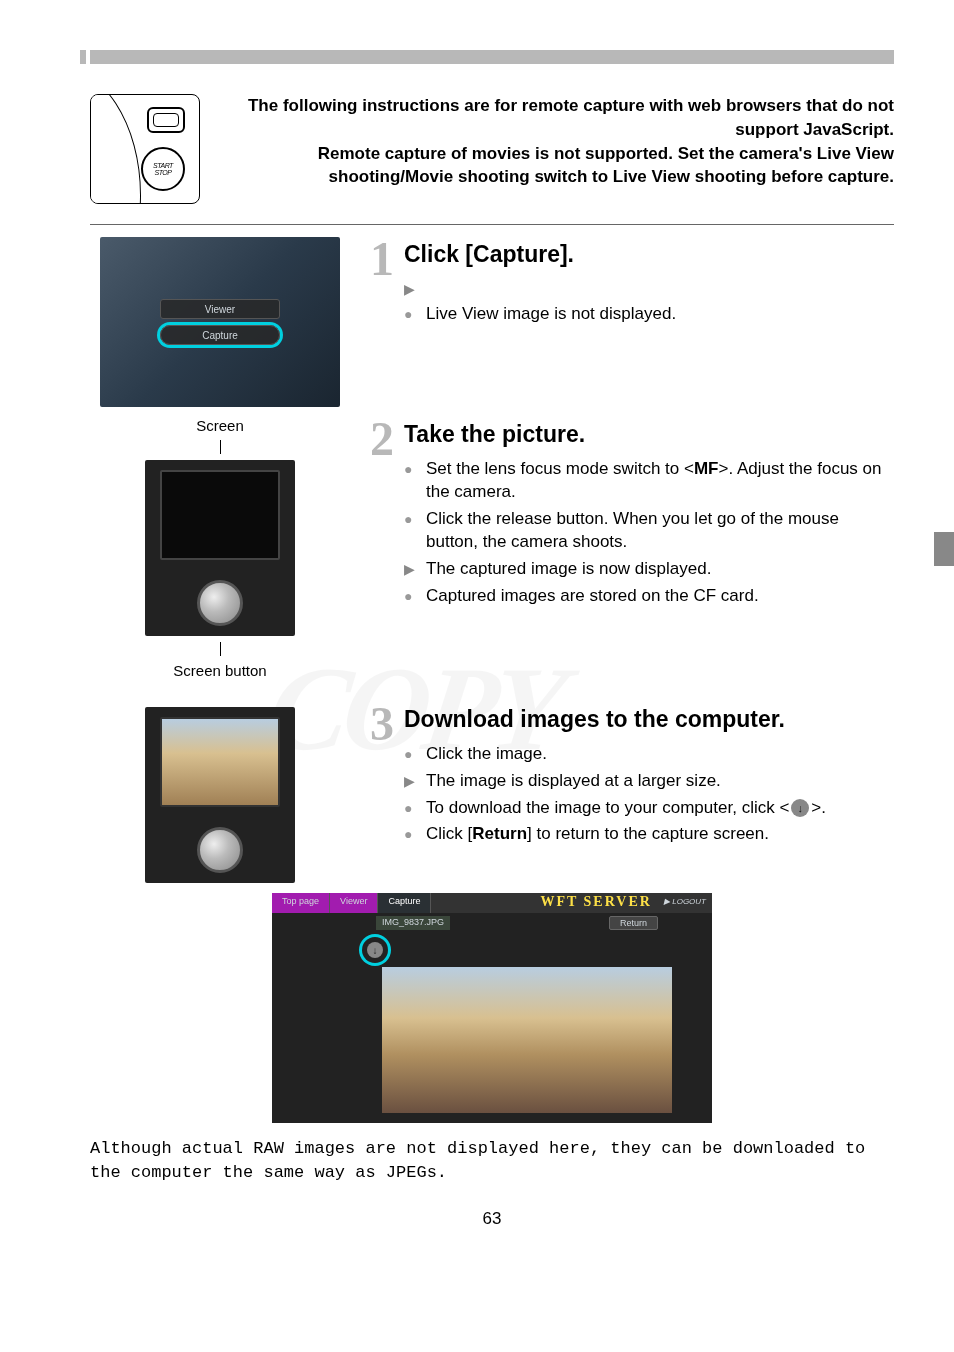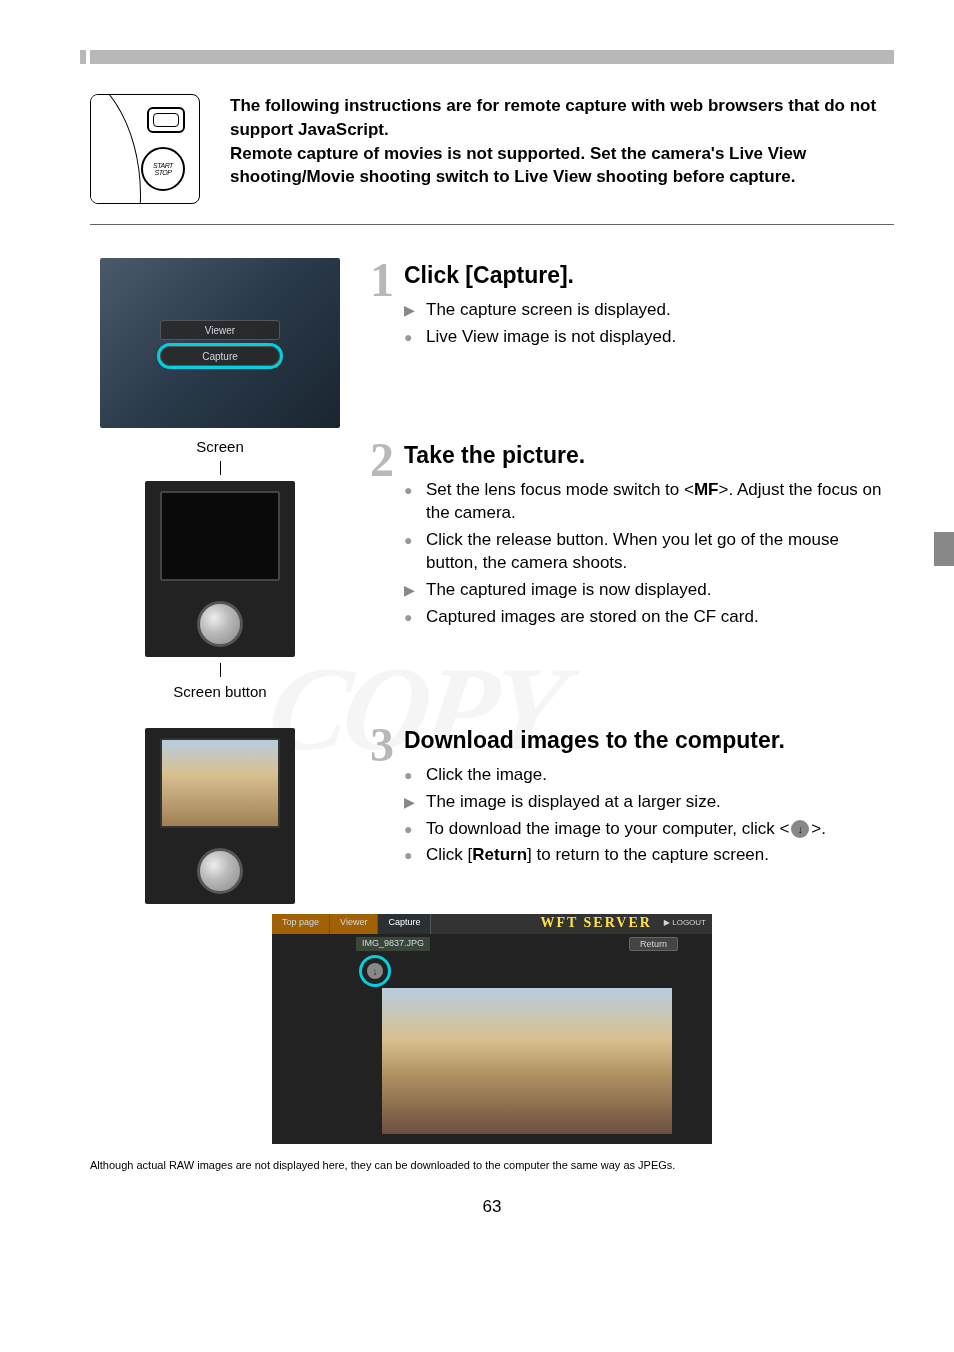--- a/index.html
+++ b/index.html
@@ -41,21 +41,22 @@
     width: 6px;
     height: 100%;
     background: #b8b8b8;
   }
   .intro-row {
     display: flex;
     gap: 30px;
     align-items: flex-start;
     padding-bottom: 20px;
     border-bottom: 1px solid #666;
-    margin-bottom: 33px;
+    margin-bottom: 12px;
+    text-align: right;
   }
   .camera-ill {
     flex: 0 0 110px;
     height: 110px;
     border: 1.5px solid #000;
     border-radius: 8px;
     position: relative;
     background: #fff;
     overflow: hidden;
   }
@@ -219,34 +220,34 @@
     display: flex;
     background: #333;
     height: 20px;
   }
   .shot-final .bar .tab {
     flex: 0 0 auto;
     padding: 3px 10px;
     font-size: 9px;
     color: #cfd6dc;
     border-right: 1px solid #555;
-    background: #a16207;
+    background: #a21caf;
   }
   .shot-final .bar .tab.active { background: #2a3034; color: #fff; }
   .shot-final .bar .sp { flex: 1; }
   .shot-final .bar .logo {
     color: #fde047;
     font-weight: bold;
     font-size: 14px;
     letter-spacing: 2px;
     padding: 1px 6px;
     font-family: serif;
   }
-  .shot-final .bar .logout { font-size: 8px; color: #cfd6dc; padding: 4px 6px; }
-  .shot-final .row2 { display: flex; font-size: 9px; color: #cfd6dc; padding: 3px 4px; }
+  .shot-final .bar .logout { font-size: 8px; color: #cfd6dc; padding: 4px 6px; font-style: italic; }
+  .shot-final .row2 { display: flex; font-size: 9px; color: #cfd6dc; padding: 3px 24px; }
   .shot-final .row2 .fn { background: #3a463a; padding: 1px 6px; margin-left: 80px; }
   .shot-final .row2 .ret {
     margin-left: auto; margin-right: 30px; background: #444; border: 1px solid #666;
     padding: 1px 10px; border-radius: 2px;
   }
   .shot-final .dlicon {
     position: absolute;
     left: 90px; top: 44px;
     width: 26px; height: 26px; border-radius: 50%;
     box-shadow: 0 0 0 3px #00d0e0;
@@ -270,23 +271,24 @@
     font-style: italic;
     font-weight: bold;
     color: rgba(0,0,0,0.04);
     letter-spacing: -6px;
     transform: skewX(-8deg);
     pointer-events: none;
     z-index: -1;
   }
 
   .note-text {
-    font-size: 11px;
+    font-size: 17px;
     line-height: 1.4;
     margin-top: 4px;
+    font-family: Liberation Mono, monospace;
   }
   .page-no {
     text-align: center;
     margin-top: 24px;
     font-size: 17px;
   }
   .download-glyph {
     display: inline-flex;
     vertical-align: middle;
     width: 18px; height: 18px; border-radius: 50%;
@@ -330,21 +332,20 @@
         <div class="btn">Viewer</div>
         <div class="btn hl">Capture</div>
       </div>
     </div>
     <div class="step-right">
       <div class="step-num">1</div>
       <div class="step-body">
         <div class="step-title">Click [Capture].</div>
         <div class="step-li arrow">
             <span class="marker">▶</span>
-            <span>The capture screen is displayed.</span>
           </div>
         <div class="step-li dot">
             <span class="marker">●</span>
             <span>Live View image is not displayed.</span>
           </div>
       </div>
     </div>
   </div>
 
   <div class="step">

